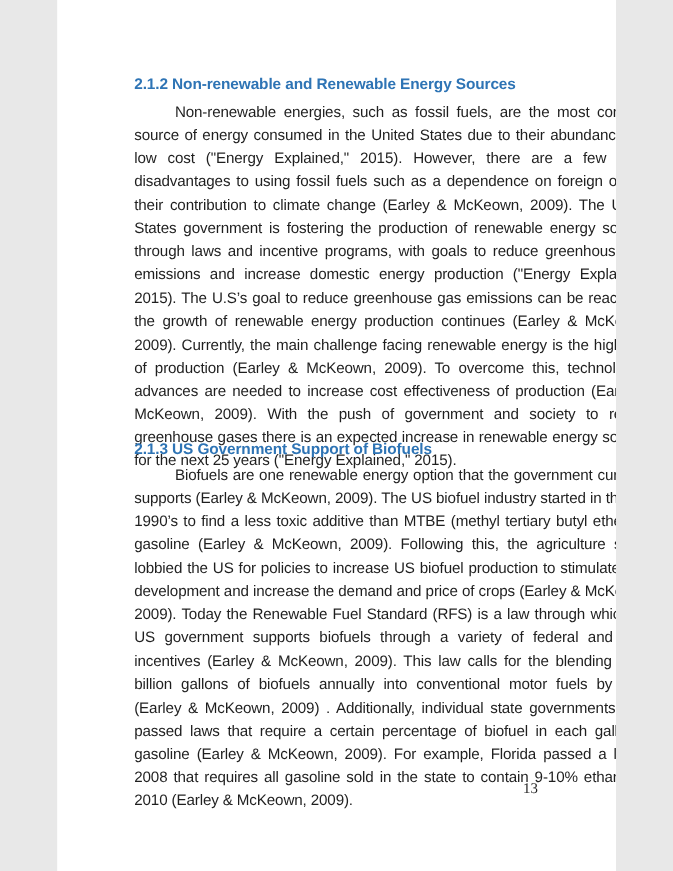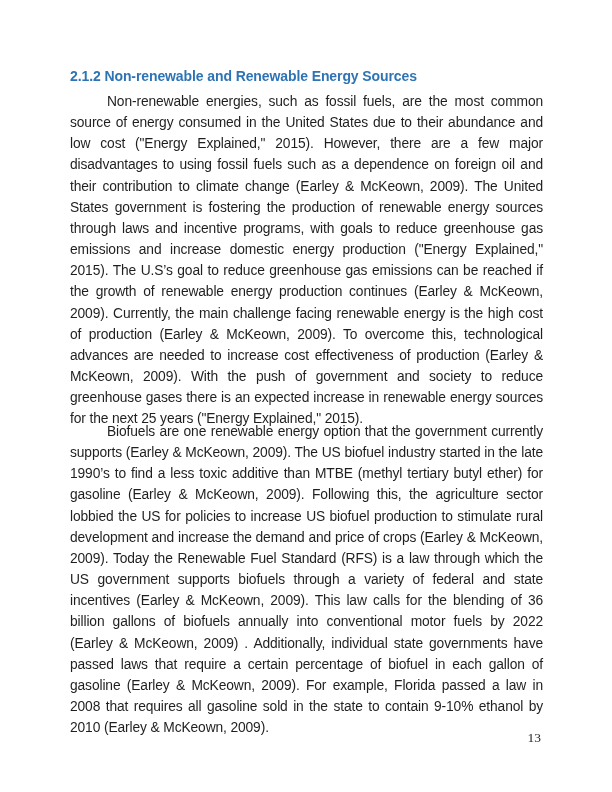--- a/index.html
+++ b/index.html
@@ -4,21 +4,21 @@
 <style>
   :root {
     --heading-color: #2E74B5;
     --body-color: #1f1f1f;
     --page-bg: #ffffff;
   }
   * { box-sizing: border-box; }
   html, body { margin: 0; padding: 0; background: #e8e8e8; }
   .page {
     position: relative;
-    width: 612px;
+    width: 508px;
     height: 792px;
     margin: 0 auto;
     background: var(--page-bg);
     overflow: hidden;
   }
   .heading {
     position: absolute;
     left: 70px;
     width: 474px;
     margin: 0;
@@ -40,33 +40,34 @@
     color: var(--body-color);
     text-align: justify;
     text-indent: 37px;
     letter-spacing: -0.12px;
     hyphens: none;
     -webkit-hyphens: none;
   }
   .page-number {
     position: absolute;
     right: 71px;
-    top: 730px;
+    top: 709px;
     font-family: "Liberation Serif", serif;
     font-size: 13.5px;
     color: var(--body-color);
   }
 </style>
 </head>
 <body>
 
 <div class="page">
 
   <h2 class="heading" style="top:68px">2.1.2 Non-renewable and Renewable Energy Sources</h2>
 
   <p class="body-paragraph" style="top:91px">Non-renewable energies, such as fossil fuels, are the most common source of energy consumed in the United States due to their abundance and low cost ("Energy Explained," 2015). However, there are a few major disadvantages to using fossil fuels such as a dependence on foreign oil and their contribution to climate change (Earley &amp; McKeown, 2009). The United States government is fostering the production of renewable energy sources through laws and incentive programs, with goals to reduce greenhouse gas emissions and increase domestic energy production ("Energy Explained," 2015). The U.S’s goal to reduce greenhouse gas emissions can be reached if the growth of renewable energy production continues (Earley &amp; McKeown, 2009). Currently, the main challenge facing renewable energy is the high cost of production (Earley &amp; McKeown, 2009). To overcome this, technological advances are needed to increase cost effectiveness of production (Earley &amp; McKeown, 2009). With the push of government and society to reduce greenhouse gases there is an expected increase in renewable energy sources for the next 25 years ("Energy Explained," 2015).</p>
 
+  <h2 class="heading" style="top:400px">2.1.3 US Government Support of Biofuels</h2>
 
   <p class="body-paragraph" style="top:421px">Biofuels are one renewable energy option that the government currently supports (Earley &amp; McKeown, 2009). The US biofuel industry started in the late 1990’s to find a less toxic additive than MTBE (methyl tertiary butyl ether) for gasoline (Earley &amp; McKeown, 2009). Following this, the agriculture sector lobbied the US for policies to increase US biofuel production to stimulate rural development and increase the demand and price of crops (Earley &amp; McKeown, 2009). Today the Renewable Fuel Standard (RFS) is a law through which the US government supports biofuels through a variety of federal and state incentives (Earley &amp; McKeown, 2009). This law calls for the blending of 36 billion gallons of biofuels annually into conventional motor fuels by 2022 (Earley &amp; McKeown, 2009) . Additionally, individual state governments have passed laws that require a certain percentage of biofuel in each gallon of gasoline (Earley &amp; McKeown, 2009). For example, Florida passed a law in 2008 that requires all gasoline sold in the state to contain 9-10% ethanol by 2010 (Earley &amp; McKeown, 2009).</p>
 
   <div class="page-number">13</div>
 
 </div>
 
 </body></html>

